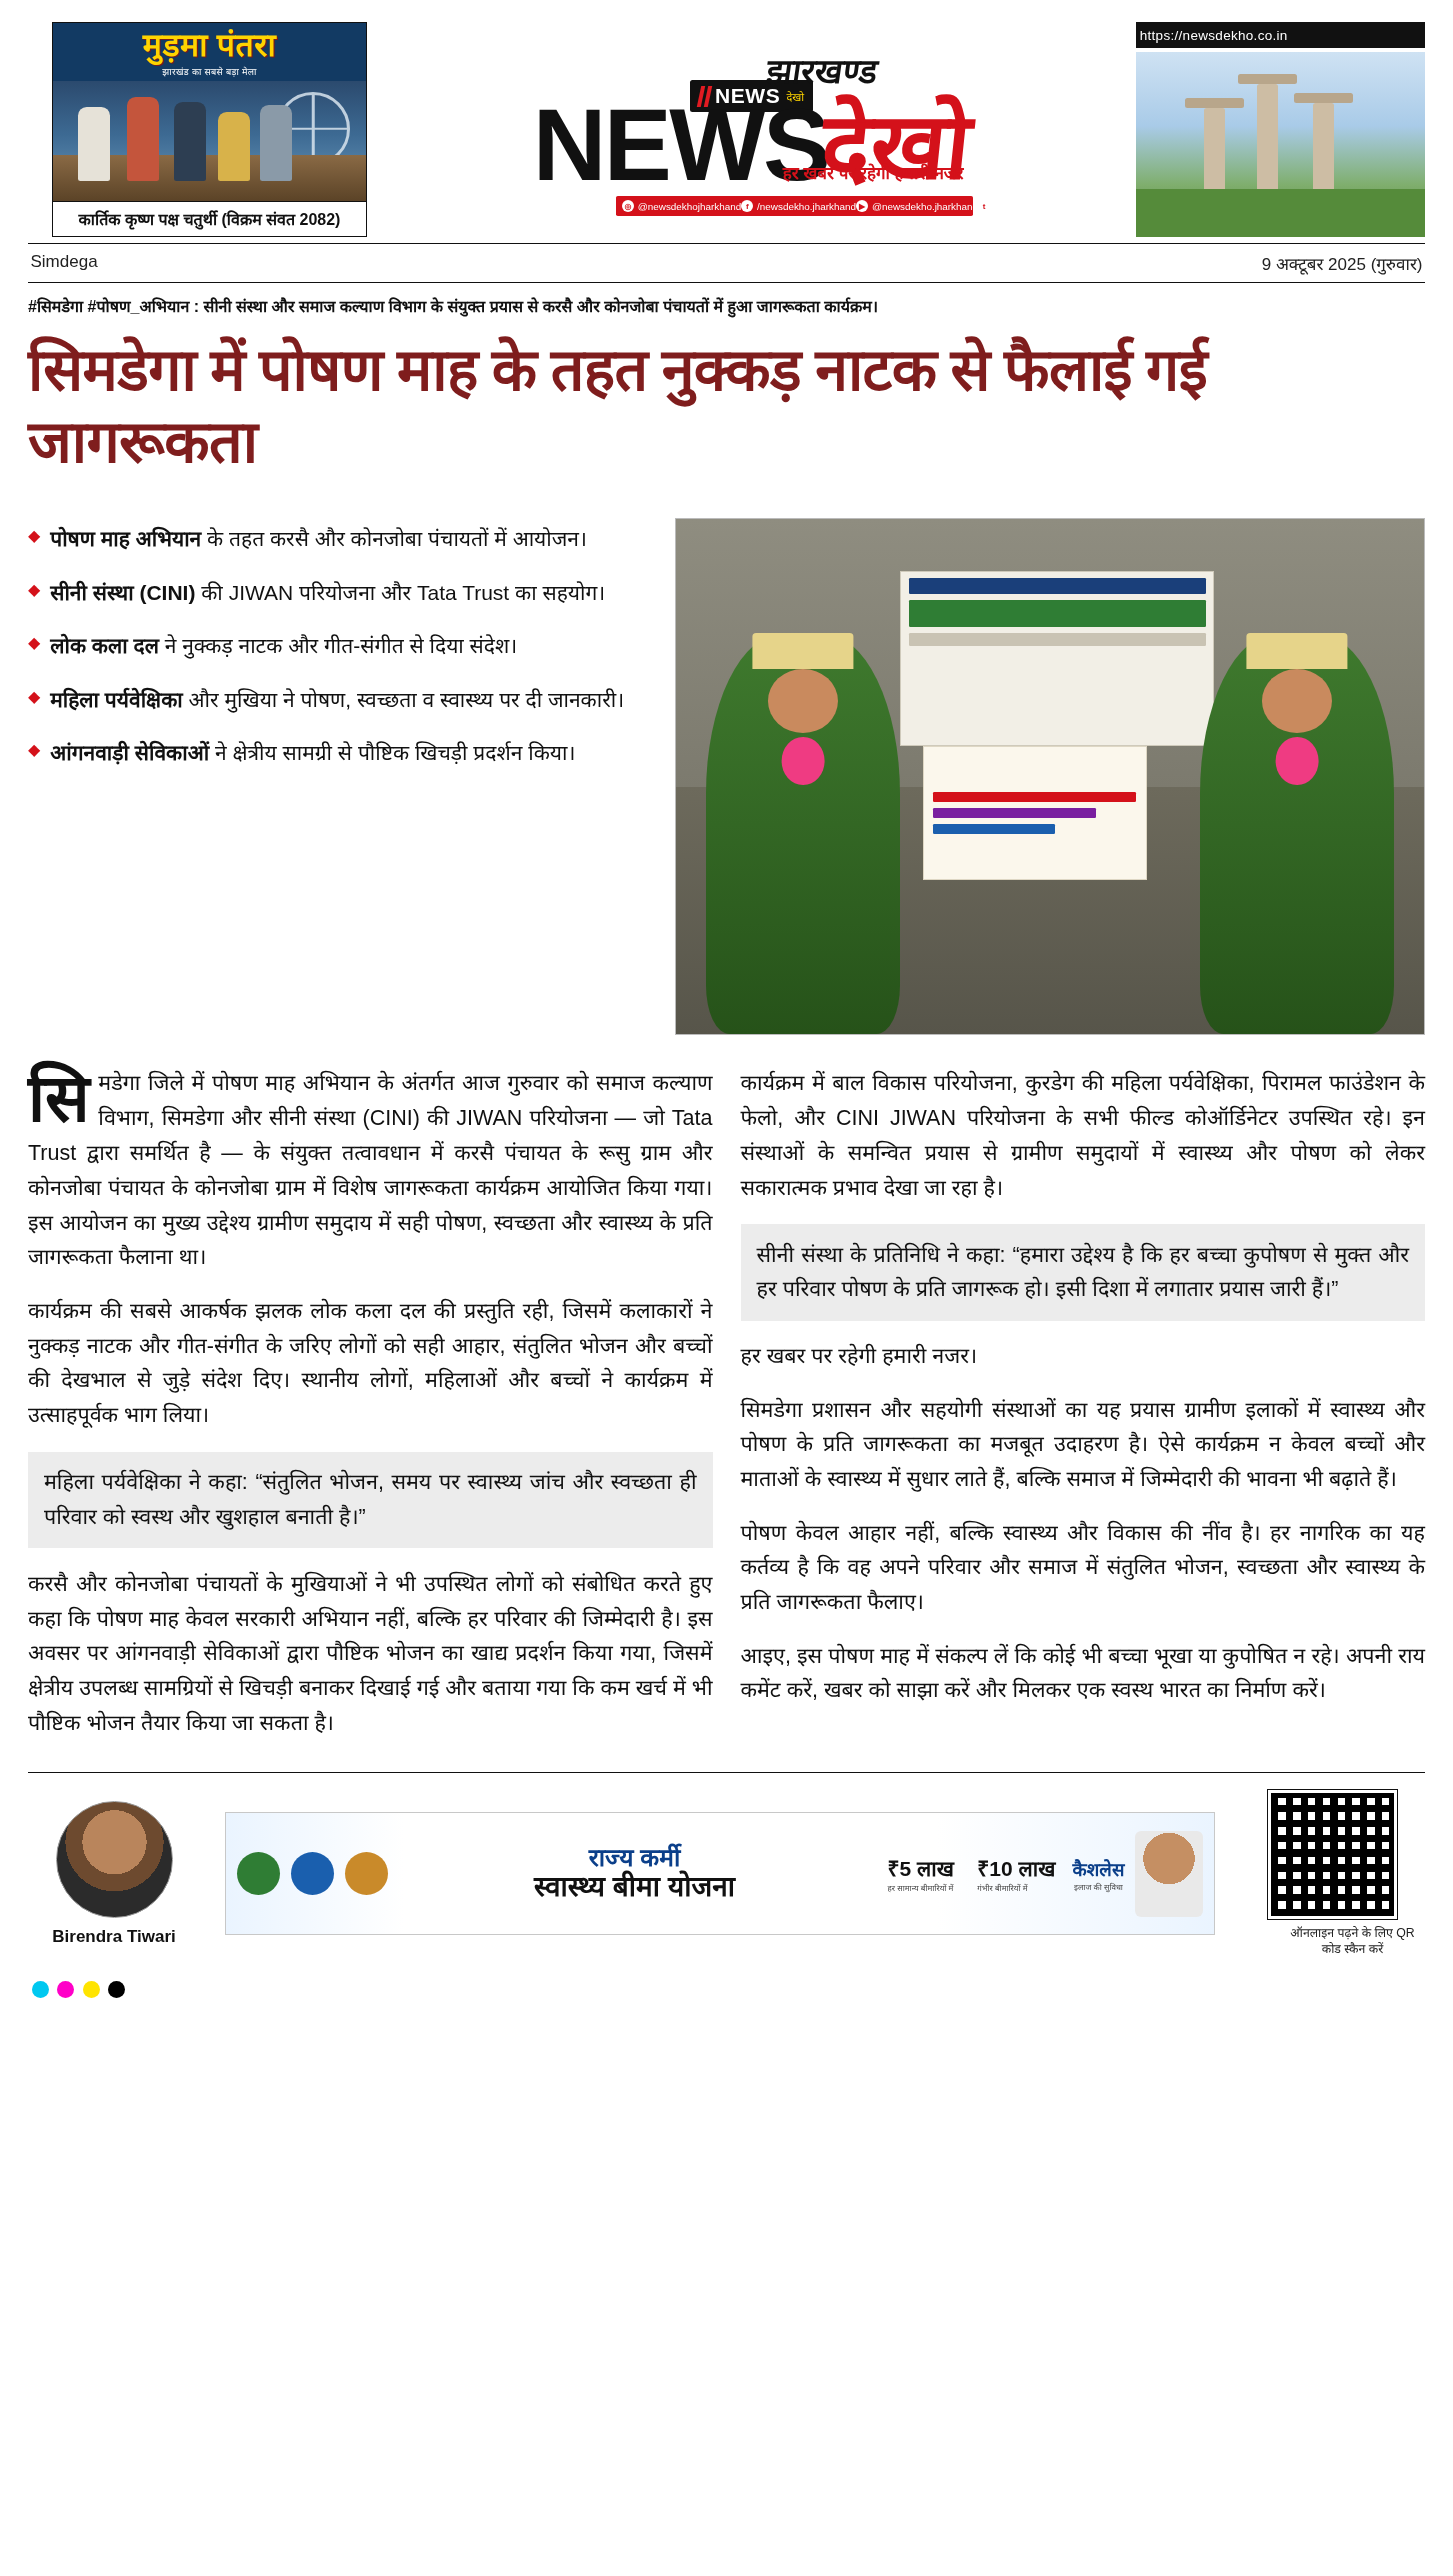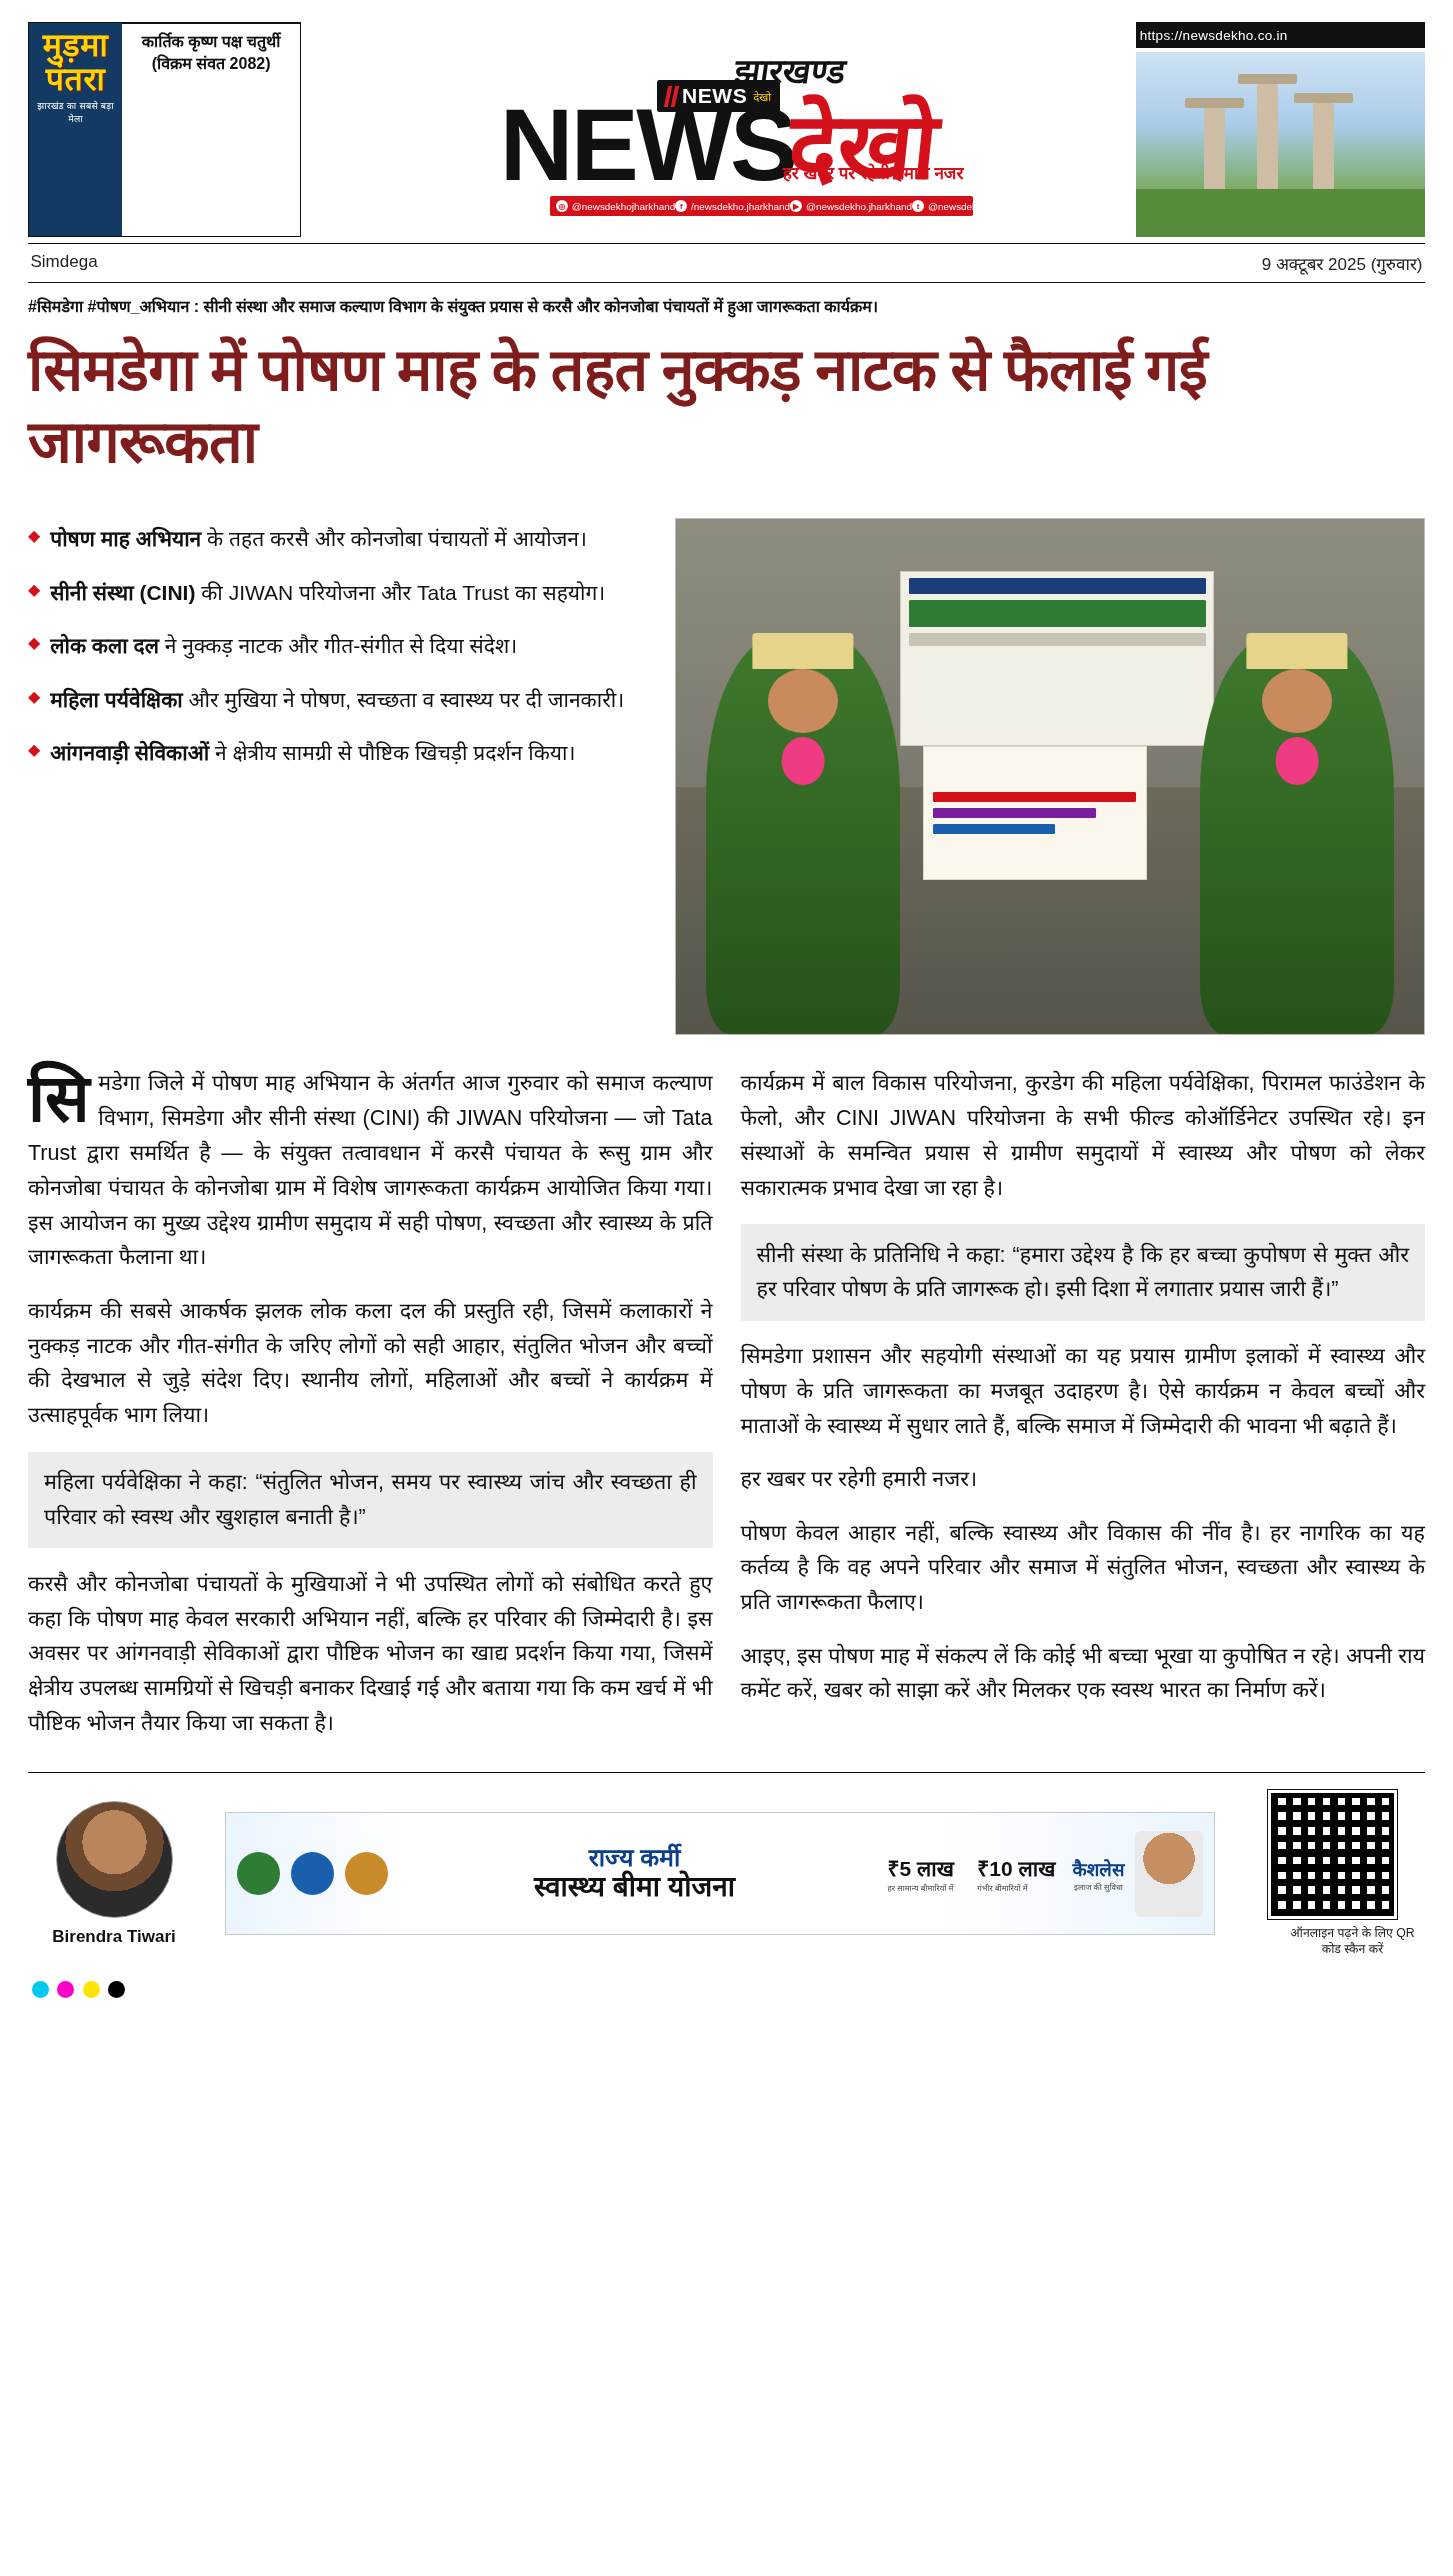--- a/index.html
+++ b/index.html
@@ -19,24 +19,26 @@
   }
 
   
   .masthead {
     display:flex;
     align-items:stretch;
     gap: 8.6px;
     height: 215px;
   }
   .mh-left {
-    width: 273px;
+    width: 315px;
     border: 1.8px solid #111;
     display:flex;
+    flex-direction:column;
     background:#0b2a4a;
+    margin-left:24px;
   }
   .mh-left-top {
     background:#123a63;
     color:#ffd400;
     text-align:center;
     padding:6.2px 2.5px 2.5px;
   }
   .mh-left-top .calendar-title {
     font-family:"Liberation Serif", serif;
     font-weight:bold;
@@ -569,22 +571,22 @@
         <p>महिला पर्यवेक्षिका ने कहा: “संतुलित भोजन, समय पर स्वास्थ्य जांच और स्वच्छता ही परिवार को स्वस्थ और खुशहाल बनाती है।”</p>
       </div>
       <p>करसै और कोनजोबा पंचायतों के मुखियाओं ने भी उपस्थित लोगों को संबोधित करते हुए कहा कि पोषण माह केवल सरकारी अभियान नहीं, बल्कि हर परिवार की जिम्मेदारी है। इस अवसर पर आंगनवाड़ी सेविकाओं द्वारा पौष्टिक भोजन का खाद्य प्रदर्शन किया गया, जिसमें क्षेत्रीय उपलब्ध सामग्रियों से खिचड़ी बनाकर दिखाई गई और बताया गया कि कम खर्च में भी पौष्टिक भोजन तैयार किया जा सकता है।</p>
     </div>
 
     <div class="col">
       <p>कार्यक्रम में बाल विकास परियोजना, कुरडेग की महिला पर्यवेक्षिका, पिरामल फाउंडेशन के फेलो, और CINI JIWAN परियोजना के सभी फील्ड कोऑर्डिनेटर उपस्थित रहे। इन संस्थाओं के समन्वित प्रयास से ग्रामीण समुदायों में स्वास्थ्य और पोषण को लेकर सकारात्मक प्रभाव देखा जा रहा है।</p>
       <div class="quote-box">
         <p>सीनी संस्था के प्रतिनिधि ने कहा: “हमारा उद्देश्य है कि हर बच्चा कुपोषण से मुक्त और हर परिवार पोषण के प्रति जागरूक हो। इसी दिशा में लगातार प्रयास जारी हैं।”</p>
       </div>
+      <p>हर खबर पर रहेगी हमारी नजर।</p>
       <p>सिमडेगा प्रशासन और सहयोगी संस्थाओं का यह प्रयास ग्रामीण इलाकों में स्वास्थ्य और पोषण के प्रति जागरूकता का मजबूत उदाहरण है। ऐसे कार्यक्रम न केवल बच्चों और माताओं के स्वास्थ्य में सुधार लाते हैं, बल्कि समाज में जिम्मेदारी की भावना भी बढ़ाते हैं।</p>
-      <p>हर खबर पर रहेगी हमारी नजर।</p>
       <p>पोषण केवल आहार नहीं, बल्कि स्वास्थ्य और विकास की नींव है। हर नागरिक का यह कर्तव्य है कि वह अपने परिवार और समाज में संतुलित भोजन, स्वच्छता और स्वास्थ्य के प्रति जागरूकता फैलाए।</p>
       <p>आइए, इस पोषण माह में संकल्प लें कि कोई भी बच्चा भूखा या कुपोषित न रहे। अपनी राय कमेंट करें, खबर को साझा करें और मिलकर एक स्वस्थ भारत का निर्माण करें।</p>
     </div>
   </div>
 
   <div class="footer">
     <div class="reporter">
       <div class="avatar"></div>
       <div class="rname">Birendra Tiwari</div>
     </div>

